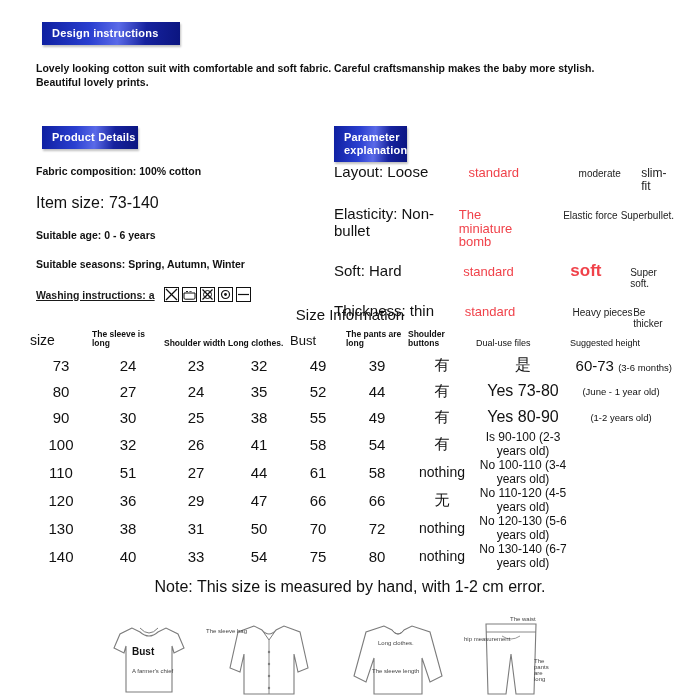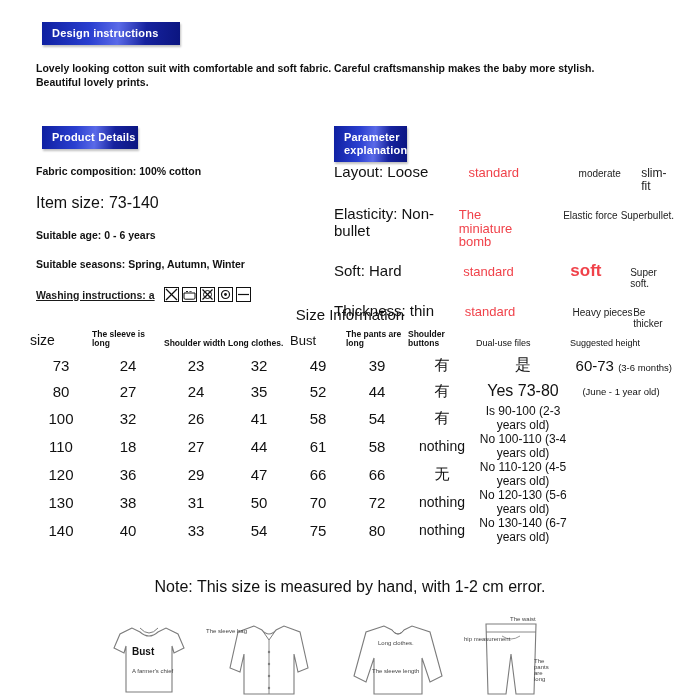--- a/index.html
+++ b/index.html
@@ -226,33 +226,44 @@
       <td>27</td>
       <td>24</td>
       <td>35</td>
       <td>52</td>
       <td>44</td>
       <td class="cjk">有</td>
       <td class="dual big">Yes 73-80</td>
       <td class="height">(June - 1 year old)</td>
     </tr>
     <tr>
+      <td>90</td>
+      <td>30</td>
+      <td>25</td>
+      <td>38</td>
+      <td>55</td>
+      <td>49</td>
+      <td class="cjk">有</td>
+      <td class="dual big">Yes 80-90</td>
+      <td class="height">(1-2 years old)</td>
+    </tr>
+    <tr>
       <td>100</td>
       <td>32</td>
       <td>26</td>
       <td>41</td>
       <td>58</td>
       <td>54</td>
       <td class="cjk">有</td>
       <td class="dual"><span>Is 90-100</span> <span>(2-3 years old)</span></td>
       <td class="height"></td>
     </tr>
     <tr>
       <td>110</td>
-      <td>18</td>
+      <td>51</td>
       <td>27</td>
       <td>44</td>
       <td>61</td>
       <td>58</td>
       <td class="small">nothing</td>
       <td class="dual"><span>No 100-110</span> <span>(3-4 years old)</span></td>
       <td class="height"></td>
     </tr>
     <tr>
       <td>120</td>

